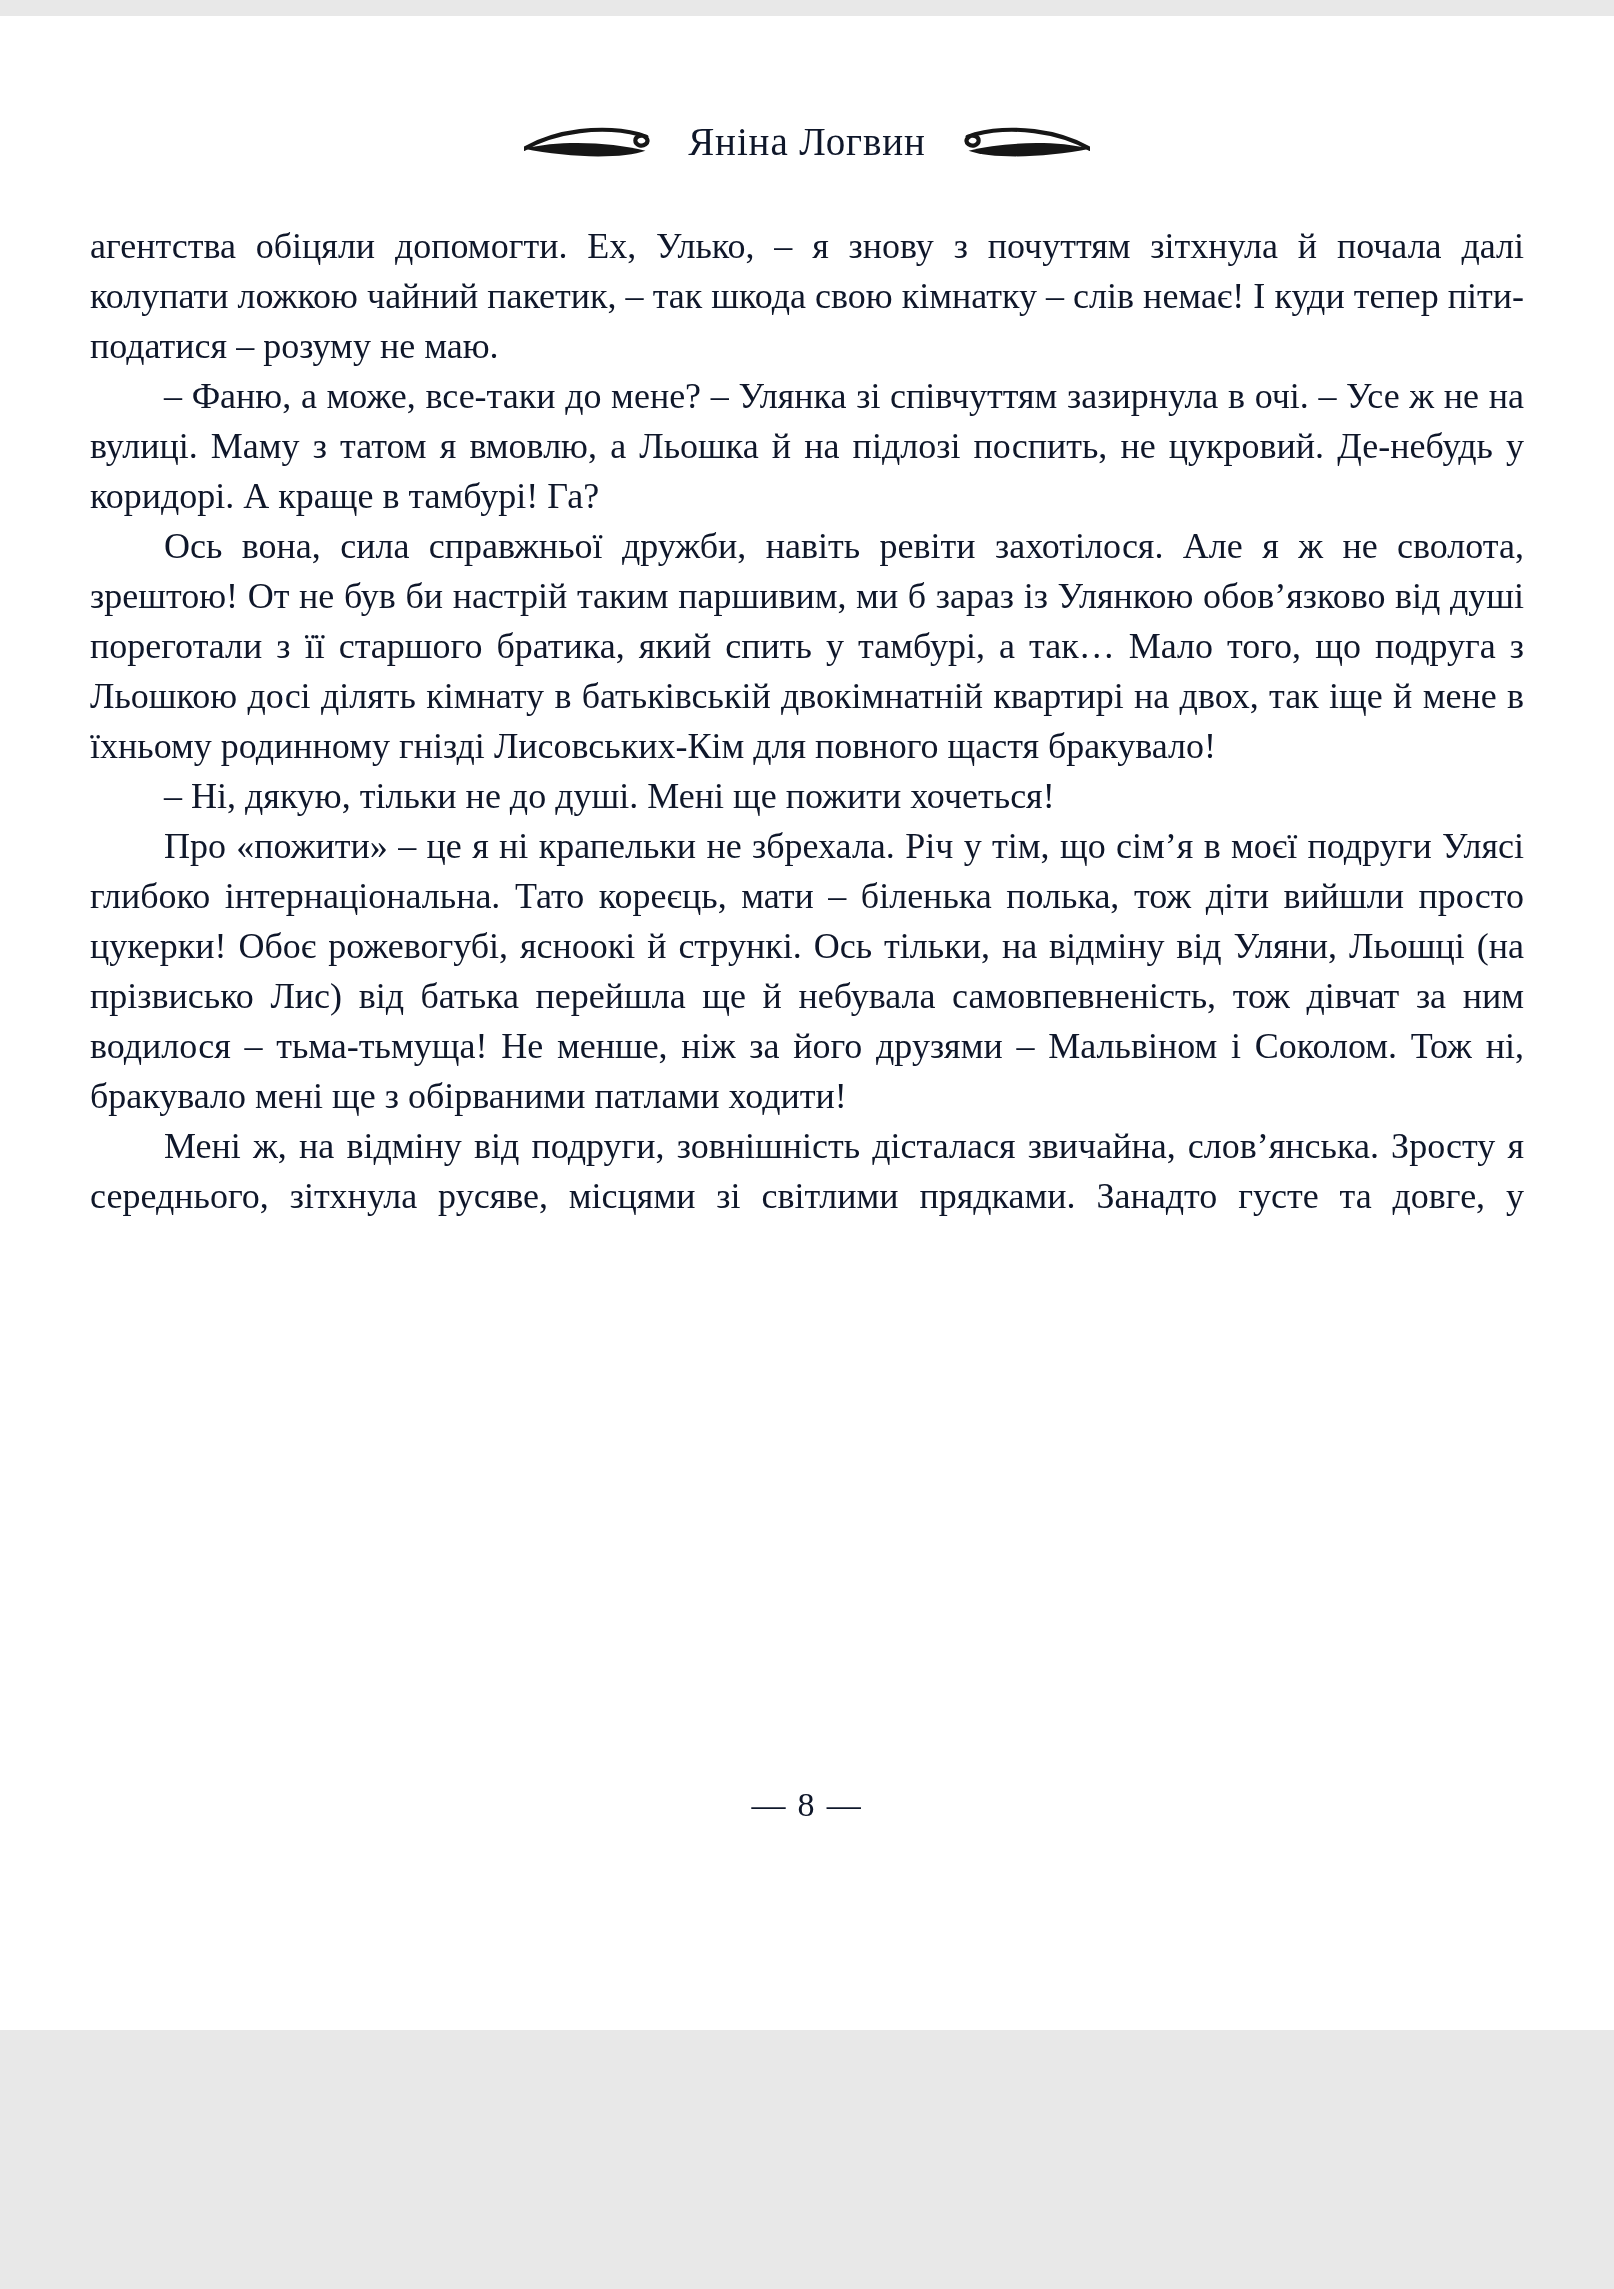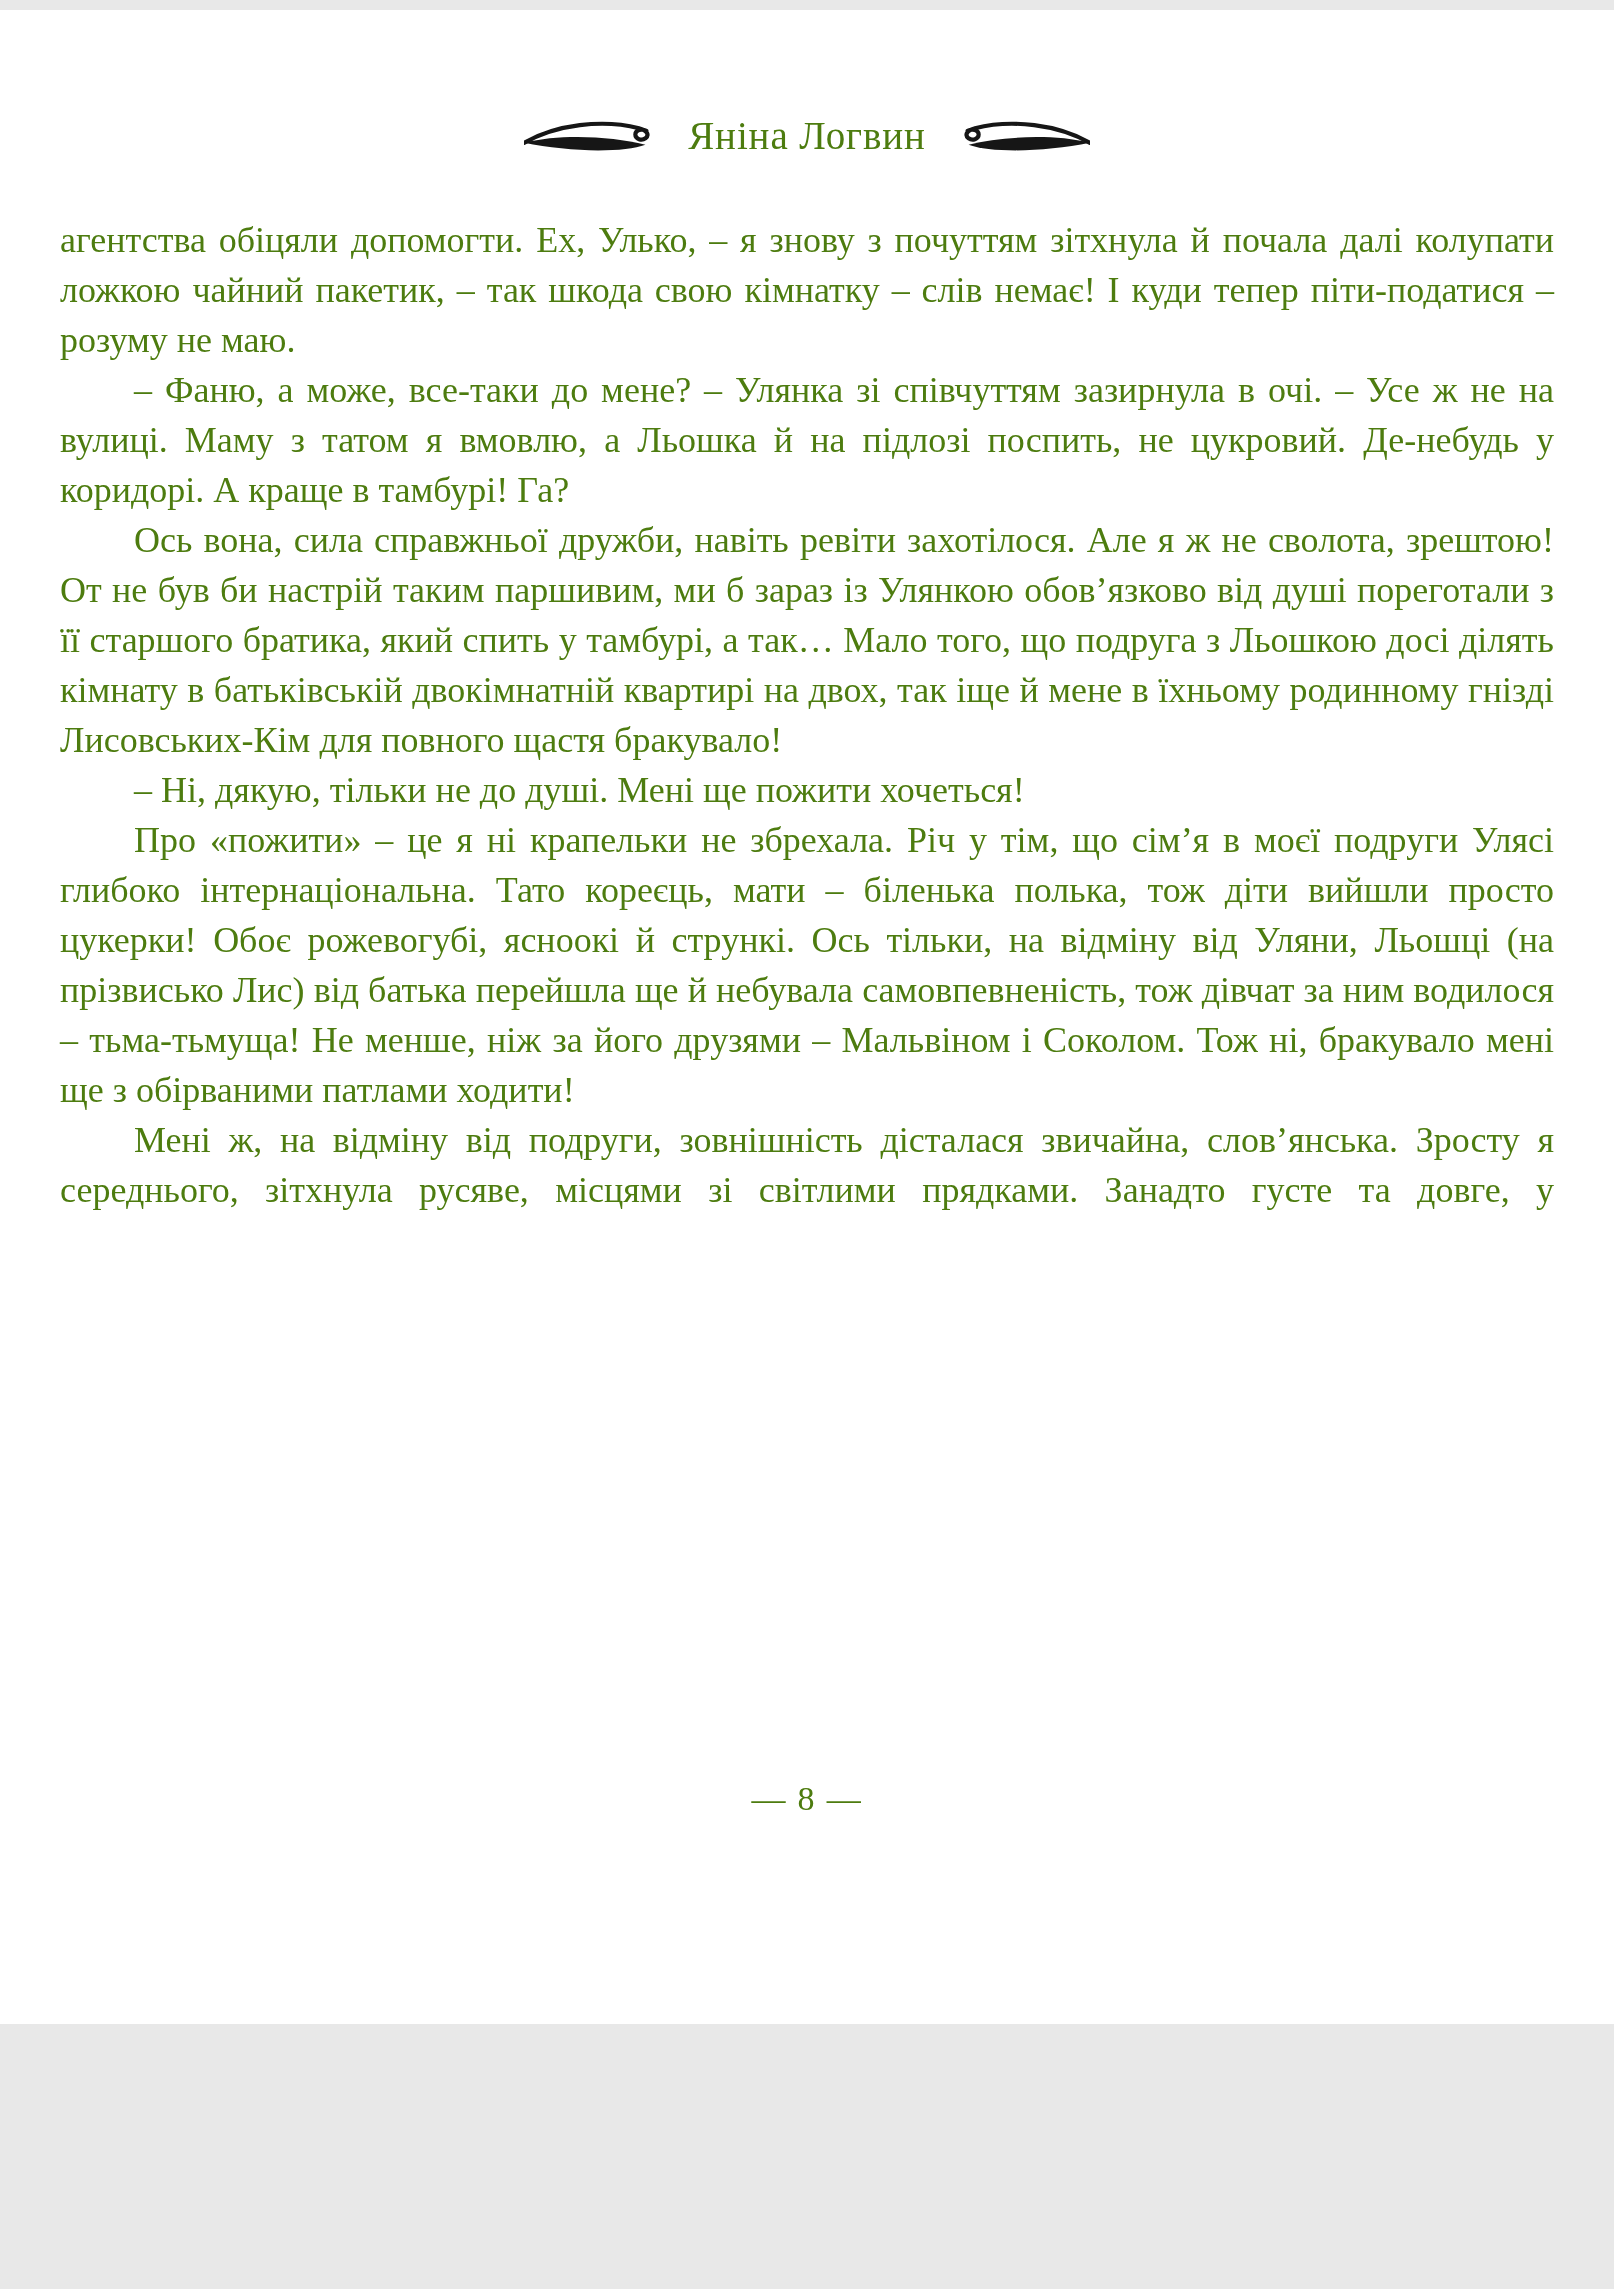--- a/index.html
+++ b/index.html
@@ -4,23 +4,23 @@
 <style>
   html, body {
     margin: 0;
     padding: 0;
     background: #e8e8e8;
   }
   .page {
     position: relative;
     width: 1614px;
     height: 2014px;
-    margin: 10px auto;
+    margin: 16px auto;
     background: #ffffff;
-    color: #4d7c0f;
+    color: #0f172a;
     font-family: "Liberation Serif", "DejaVu Serif", serif;
     overflow: hidden;
   }
   .chapter-header {
     margin-top: 103px;
     display: flex;
     align-items: center;
     justify-content: center;
     gap: 26px;
   }
@@ -32,21 +32,21 @@
   .flourish {
     width: 138px;
     height: 37px;
     flex: 0 0 auto;
   }
   .flourish.right svg {
     transform: scaleX(-1);
   }
   .body-text {
     margin-top: 57px;
-    padding: 0 60px;
+    padding: 0 90px;
     font-size: 36px;
     line-height: 50px;
     text-align: justify;
   }
   .body-text p {
     margin: 0;
     text-indent: 74px;
   }
   .body-text p.no-indent {
     text-indent: 0;

